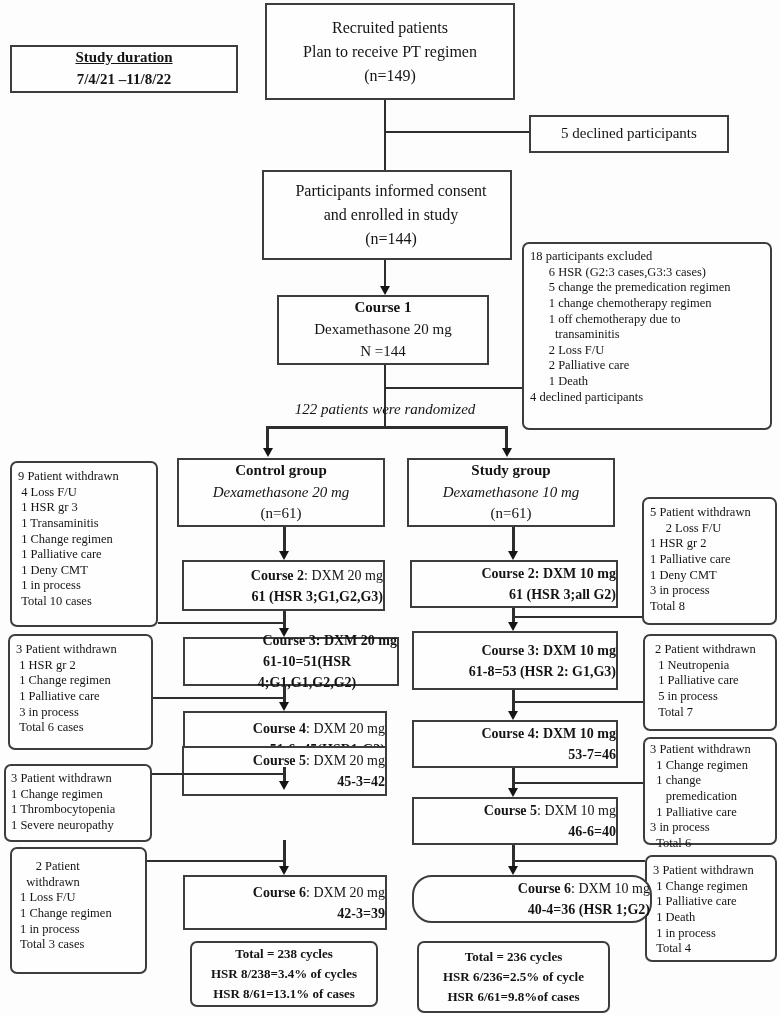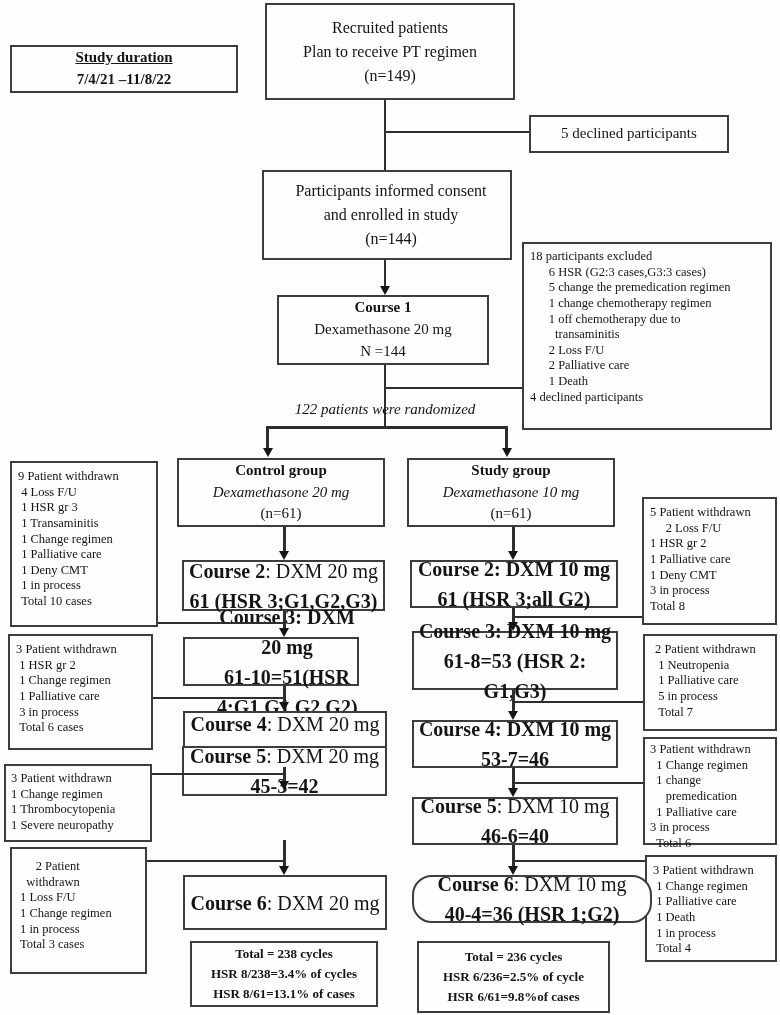--- a/index.html
+++ b/index.html
@@ -8,34 +8,34 @@
     position:relative; width:780px; height:1015px;
     background:#fdfdfd; color:#141414;
     font-family:"Liberation Serif","DejaVu Serif",serif;
     overflow:hidden;
   }
   .box {
     position:absolute; border:2px solid #3d3d3d; background:#fefefe;
   }
   .flex-center { display:flex; flex-direction:column; justify-content:center; }
   .txt-center { text-align:center; }
-  .pre { white-space:pre-wrap; line-height:1.25; }
+  .pre { white-space:pre-wrap; line-height:1.25;border-radius:7px; }
   .bold { font-weight:bold; }
   .italic { font-style:italic; }
   .underline { text-decoration:underline; }
   .hline, .vline { position:absolute; background:#2e2e2e; }
   .arrowhead {
     position:absolute; width:0; height:0;
     border-left:5px solid transparent; border-right:5px solid transparent;
     border-top:9px solid #151515;
   }
   
   .f-big   { font-size:16px; line-height:1.5; }
   .f-med   { font-size:15px; line-height:1.45; }
-  .f-course{ font-size:20px; line-height:1.5; font-weight:bold; }
+  .f-course{ font-size:14px; line-height:1.5; font-weight:bold;align-items:flex-end; }
   .f-note  { font-size:12.5px; font-weight:normal; }
   .f-small { font-size:12.5px; }
   .f-total { font-size:13px; line-height:1.55; font-weight:bold; }
   .rest-light  { font-weight:normal; }
 </style>
 </head>
 <body>
 
 <div class="page">
 
@@ -155,34 +155,35 @@
  1 Change regimen
  1 Palliative care
  1 Death
  1 in process
  Total 4</div>
 
   <div class="box flex-center txt-center f-course" style="left:182px; top:560px; width:203px; height:51px;">
     <div><span class="bold">Course 2</span><span class="rest-light">: DXM 20 mg</span></div>
     <div>61 (HSR 3;G1,G2,G3)</div>
   </div>
-  <div class="box flex-center txt-center f-course" style="left:183px; top:637px; width:176px; height:49px;padding-left:32px;">
+  <div class="box flex-center txt-center f-course" style="left:183px; top:637px; width:216px; height:49px;padding-left:32px;">
     <div><span class="bold">Course 3: DXM 20 mg</span><span class="rest-light"></span></div>
     <div>61-10=51(HSR 4;G1,G1,G2,G2)</div>
   </div>
   <div class="box flex-center txt-center f-course" style="left:183px; top:711px; width:204px; height:56px;">
     <div><span class="bold">Course 4</span><span class="rest-light">: DXM 20 mg</span></div>
     <div>51-6=45(HSR1;G2)</div>
   </div>
   <div class="box flex-center txt-center f-course" style="left:182px; top:746px; width:205px; height:50px;">
     <div><span class="bold">Course 5</span><span class="rest-light">: DXM 20 mg</span></div>
     <div>45-3=42</div>
   </div>
   <div class="box flex-center txt-center f-course" style="left:183px; top:875px; width:204px; height:55px;">
     <div><span class="bold">Course 6</span><span class="rest-light">: DXM 20 mg</span></div>
+    <div>42-3=39</div>
   </div>
 
   <div class="box flex-center txt-center f-course" style="left:410px; top:560px; width:208px; height:48px;">
     <div><span class="bold">Course 2: DXM 10 mg</span><span class="rest-light"></span></div>
     <div>61 (HSR 3;all G2)</div>
   </div>
   <div class="box flex-center txt-center f-course" style="left:412px; top:631px; width:206px; height:59px;">
     <div><span class="bold">Course 3: DXM 10 mg</span><span class="rest-light"></span></div>
     <div>61-8=53 (HSR 2: G1,G3)</div>
   </div>

